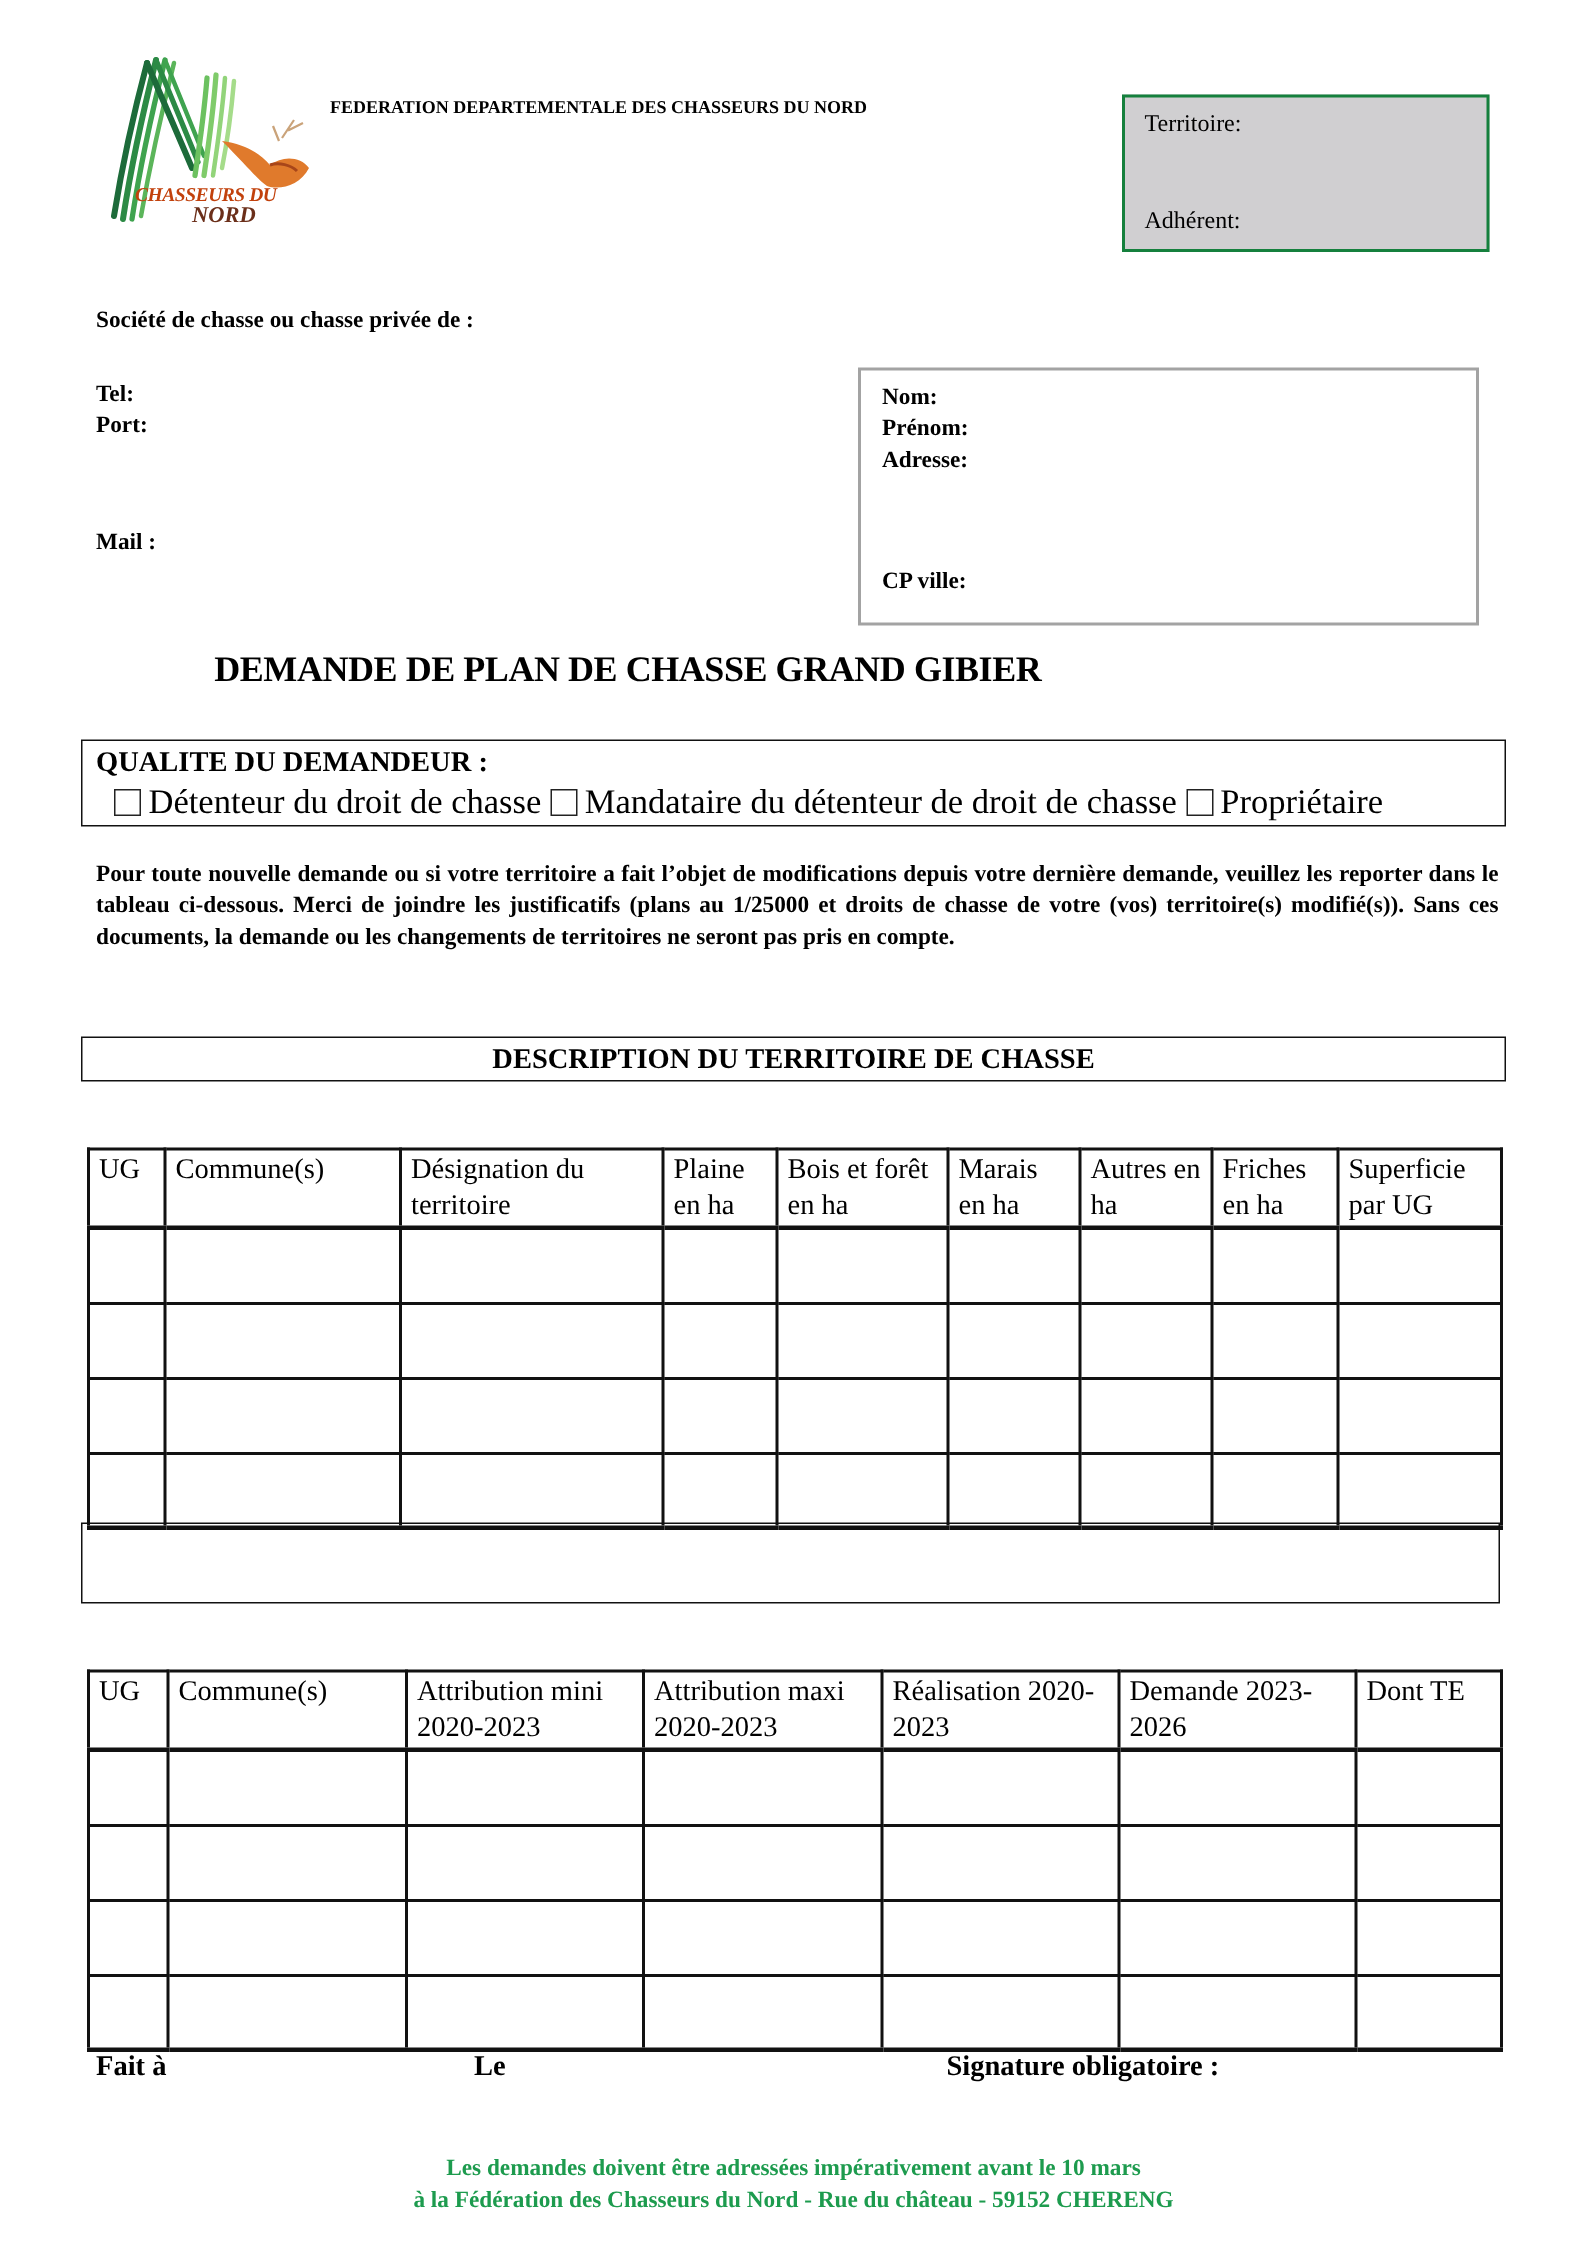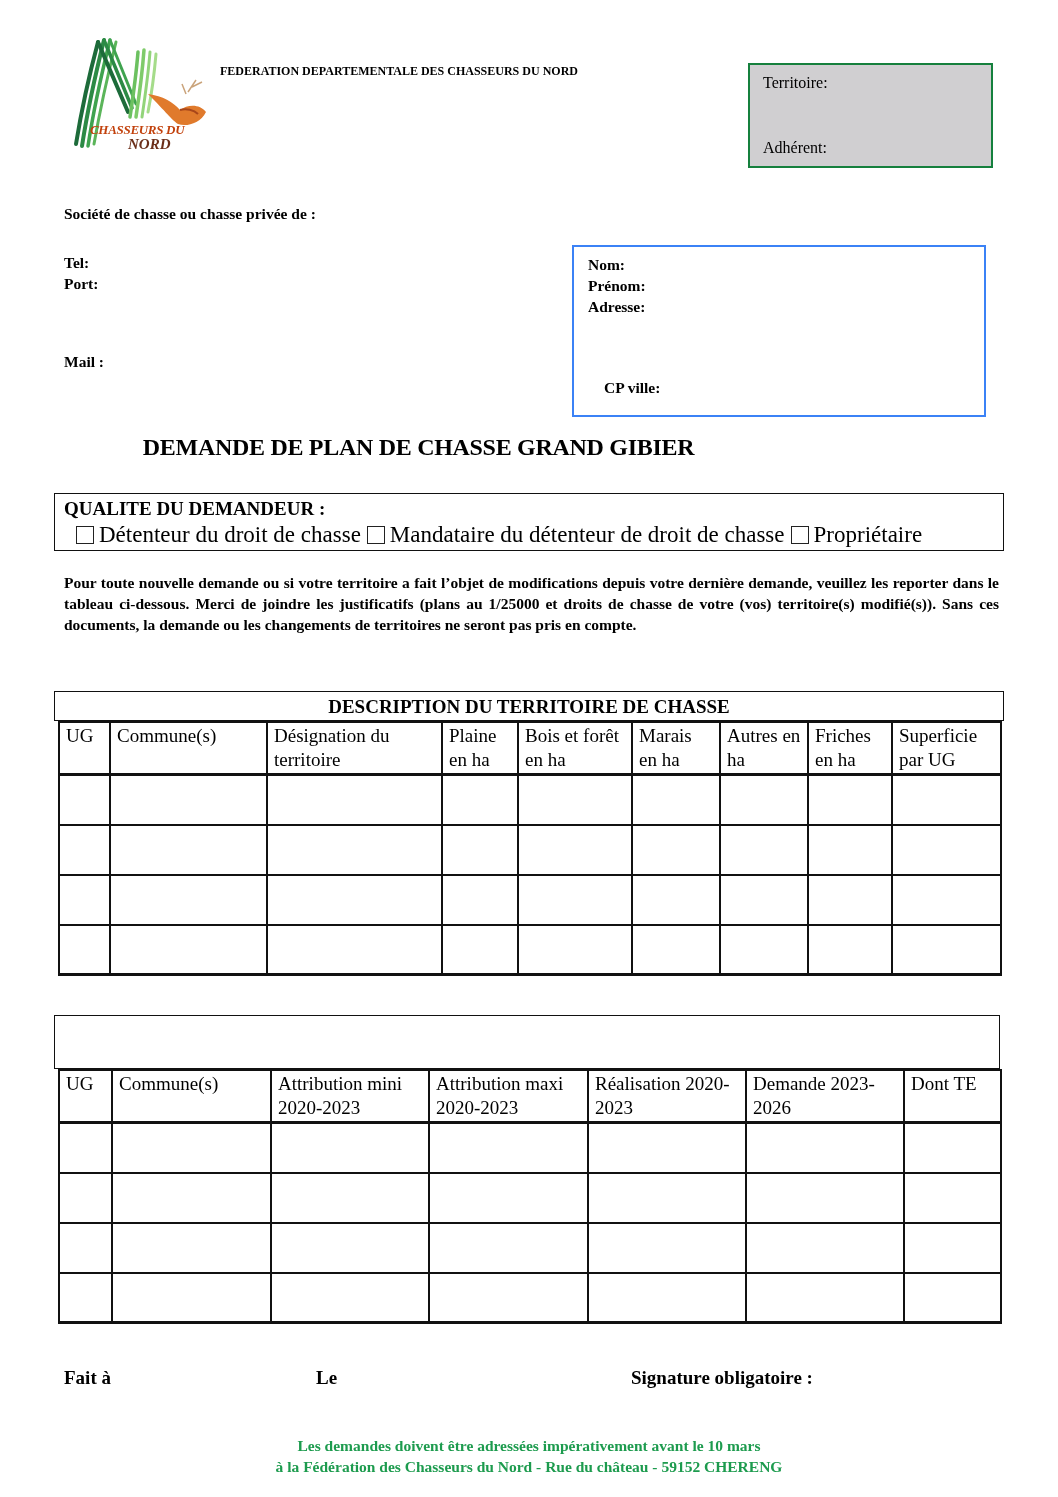--- a/index.html
+++ b/index.html
@@ -15,36 +15,36 @@
   .fed-title { left: 220px; top: 64px; font-size: 12px; white-space: nowrap; font-weight: bold; }
 
   .grey-box { left: 748px; top: 63px; width: 245px; height: 105px; background: #d0cfd1; border: 2px solid #15803d; }
   .grey-box .lbl { position: absolute; left: 13px; font-size: 16px; }
 
   .soc { left: 64px; top: 205px; font-size: 15.5px; font-weight: bold; }
   .tel { left: 64px; top: 254px; font-size: 15.5px; font-weight: bold; }
   .port { left: 64px; top: 275px; font-size: 15.5px; font-weight: bold; }
   .mail { left: 64px; top: 353px; font-size: 15.5px; font-weight: bold; }
 
-  .id-box { left: 572px; top: 245px; width: 414px; height: 172px; border: 2px solid #3b82f6; }
+  .id-box { left: 572px; top: 245px; width: 414px; height: 172px; border: 2px solid #a3a3a3; }
   .id-box .lbl { position: absolute; left: 14px; font-size: 15.5px; font-weight: bold; }
 
   .main-title { left: 0; width: 837px; top: 434px; text-align: center; font-size: 24px; font-weight: bold; letter-spacing: -0.3px; }
 
   .qual-box { left: 54px; top: 493px; width: 950px; height: 58px; border: 1.5px solid #111; }
   .qual-title { position: absolute; left: 9px; top: 4px; font-size: 19px; font-weight: bold; }
   .qual-opts { position: absolute; left: 21px; top: 28px; font-size: 23px; white-space: nowrap; display: flex; align-items: flex-end; }
   .chk { display: inline-block; width: 18px; height: 18px; border: 1px solid #222; margin-right: 5px; margin-left: 0; vertical-align: middle; cursor: pointer; }
   .opt { display: inline-flex; align-items: center; margin-right: 6px; }
 
   .para { left: 64px; top: 572px; width: 935px; font-size: 15.5px; font-weight: bold; line-height: 21px; text-align: justify; }
 
   
   .tbl-head { border: 1.5px solid #111; text-align: center; font-weight: bold; font-size: 19px; line-height: 23px; }
-  table.grid { position: absolute; border-collapse: collapse; table-layout: fixed; }
+  table.grid { position: absolute; border-collapse: collapse; table-layout: fixed; margin-top: 44px; }
   table.grid td, table.grid th { border: 2px solid #111; font-weight: normal; text-align: left; vertical-align: top; font-size: 19px; line-height: 24px; padding: 1px 6px; }
   table.grid th { border-bottom-width: 3px; }
   table.grid tr.last td { border-bottom-width: 3px; }
 
   .t1-head { left: 54px; top: 691px; width: 950px; height: 30px; padding-top: 3px; }
   .t1 { left: 58px; top: 721px; width: 942px; }
   .t1 td { height: 50px; }
 
   .t2-head { left: 54px; top: 1015px; width: 946px; height: 54px; padding-top: 3px; }
   .t2 { left: 58px; top: 1069px; width: 942px; }
@@ -88,21 +88,21 @@
 
 <div class="abs soc">Société de chasse ou chasse privée de :</div>
 <div class="abs tel">Tel:</div>
 <div class="abs port">Port:</div>
 <div class="abs mail">Mail :</div>
 
 <div class="abs id-box">
   <div class="lbl" style="top:9px;">Nom:</div>
   <div class="lbl" style="top:30px;">Prénom:</div>
   <div class="lbl" style="top:51px;">Adresse:</div>
-  <div class="lbl" style="top:132px;margin-left:16px;">CP ville:</div>
+  <div class="lbl" style="top:132px;">CP ville:</div>
 </div>
 
 <div class="abs main-title">DEMANDE DE PLAN DE CHASSE GRAND GIBIER</div>
 
 <div class="abs qual-box">
   <div class="qual-title">QUALITE DU DEMANDEUR :</div>
   <div class="qual-opts">
     <span class="opt">
       <span class="chk"></span>
       <span>Détenteur du droit de chasse</span>

